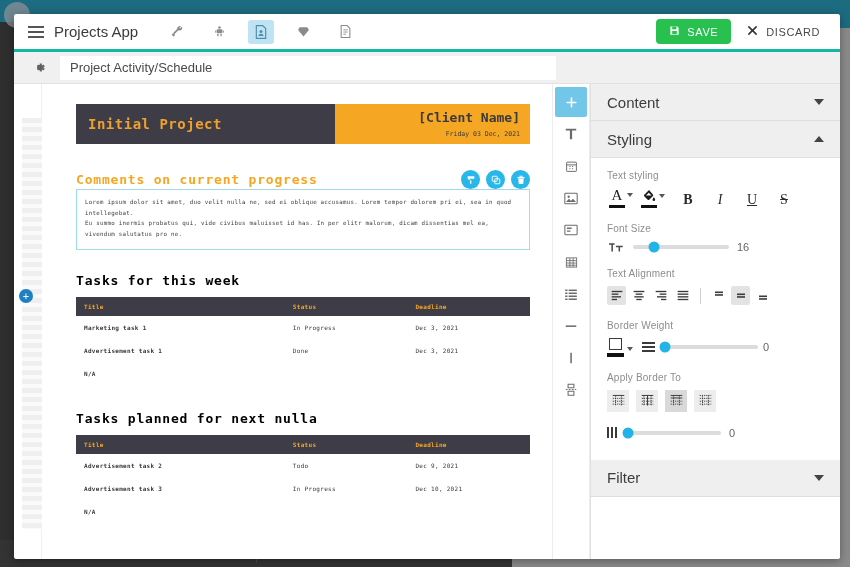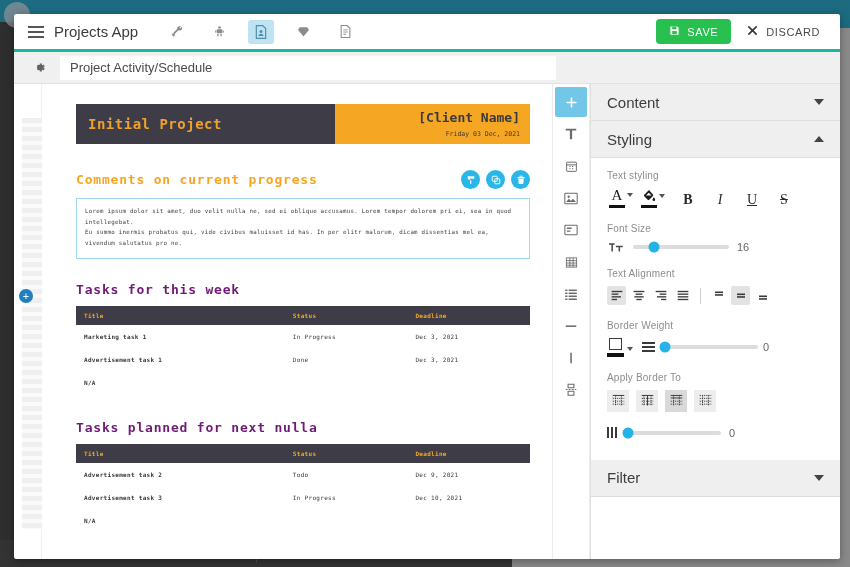--- a/index.html
+++ b/index.html
@@ -153,40 +153,40 @@
   .banner-left .t { color: #f0a12c; font-size: 14px; font-weight: bold; letter-spacing: .5px; }
   .banner-right {
     flex: 1 1 auto; background: #f5a623; display: flex; flex-direction: column;
     align-items: flex-end; justify-content: center; padding-right: 10px;
   }
   .banner-right .c { color: #3a3a3a; font-size: 13px; font-weight: bold; }
   .banner-right .d { color: #3a3a3a; font-size: 6.5px; margin-top: 5px; }
 
   .sec-head {
     display: flex; align-items: center; justify-content: space-between;
-    margin-bottom: 9px;
+    margin-bottom: 0;
   }
   .sec-title { color: #f5a623; font-size: 13px; font-weight: bold; letter-spacing: .8px; }
   .round-btns { display: flex; gap: 6px; }
   .round-btn {
     width: 19px; height: 19px; border-radius: 50%; background: #29b6e8;
     color: #fff; display: flex; align-items: center; justify-content: center;
     cursor: pointer;
   }
   .round-btn svg { display: block; }
 
   .comment-box {
     border: 1px solid #9fd9ef; padding: 7px 8px 9px 8px; margin-bottom: 20px;
   }
   .comment-box p {
     font-size: 5.8px; line-height: 1.85; color: #3d3d3d; letter-spacing: .25px;
   }
 
   .sec-title2 {
-    color: #701a75; font-size: 13px; font-weight: bold; letter-spacing: .8px;
+    color: #000000; font-size: 13px; font-weight: bold; letter-spacing: .8px;
     margin-bottom: 9px;
     margin-top: 23px;
   }
   table.tasks { width: 100%; border-collapse: collapse; margin-bottom: 26px; }
   table.tasks th {
     background: #3e3d47; color: #f5a623; font-size: 6px; text-align: left;
     padding: 6px 0 6px 8px; font-weight: bold; letter-spacing: .3px;
   }
   table.tasks td {
     font-size: 6px; color: #3a3a3a; padding: 8px 0 8px 8px;

